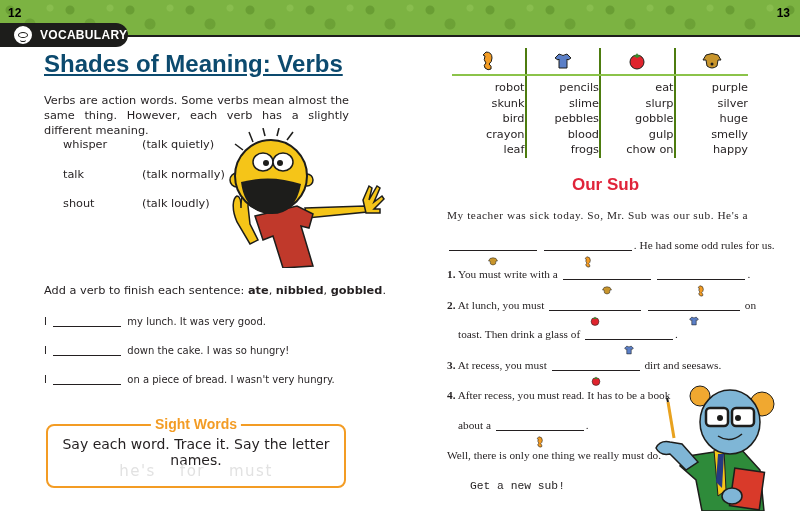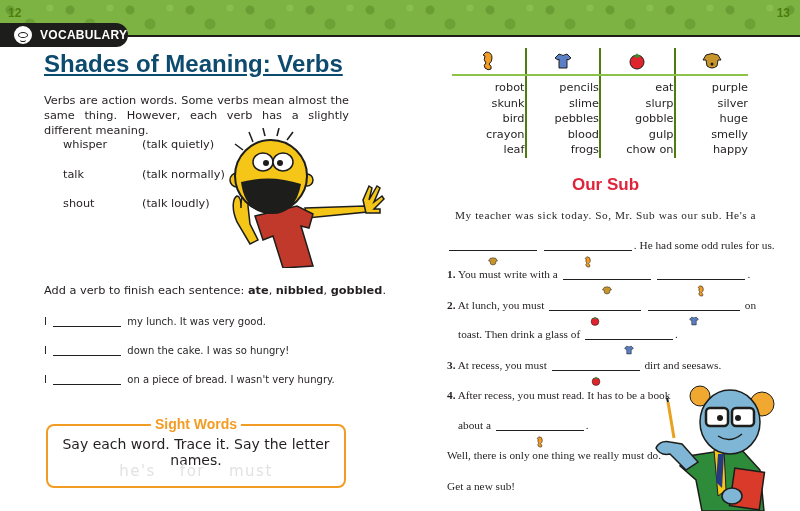--- a/index.html
+++ b/index.html
@@ -3,21 +3,21 @@
 <meta charset="utf-8">
 <style>
   html, body { margin:0; padding:0; }
   body { width:800px; height:511px; position:relative; overflow:hidden; background:#ffffff; font-family:"DejaVu Sans", sans-serif; color:#231f20; }
   .banner { position:absolute; left:0; top:0; width:800px; height:37px; background:#7cb342;
     background-image:
       radial-gradient(circle at 10px 10px, rgba(90,140,40,0.55) 4px, transparent 5px),
       radial-gradient(circle at 30px 24px, rgba(90,140,40,0.45) 5px, transparent 6px),
       radial-gradient(circle at 50px 8px, rgba(150,200,90,0.5) 3px, transparent 4px);
     background-size:60px 37px; border-bottom:2px solid #1d1d1b; box-sizing:border-box; }
-  .page-num { position:absolute; top:6px; font-family:"Liberation Sans", sans-serif; font-weight:bold; font-size:12px; color:#4d7c0f; }
+  .page-num { position:absolute; top:6px; font-family:"Liberation Sans", sans-serif; font-weight:bold; font-size:12px; color:#000000; }
   .pn-left { left:8px; } .pn-right { right:10px; }
   .vocab-tab { position:absolute; left:0; top:23px; width:128px; height:24px; background:#1d1d1b; border-radius:0 14px 14px 0; display:flex; align-items:center; }
   .vocab-tab .logo { width:18px; height:18px; margin-left:14px; border-radius:50%; background:#fff; border:2px solid #fff; box-sizing:border-box; position:relative; }
   .vocab-tab .logo::before { content:""; position:absolute; left:2px; top:4px; width:10px; height:6px; border:1.5px solid #1d1d1b; border-radius:50%; box-sizing:border-box; }
   .vocab-tab .logo::after { content:""; position:absolute; left:4px; top:10px; width:6px; height:3px; border-bottom:1.5px solid #1d1d1b; border-radius:0 0 50% 50%; }
   .vocab-tab .label { color:#fff; font-family:"Liberation Sans", sans-serif; font-weight:bold; font-size:12px; margin-left:8px; letter-spacing:0.3px; }
   .title { position:absolute; left:44px; top:50px; font-family:"Liberation Sans", sans-serif; font-weight:bold; font-size:24px; color:#0c4a6e; margin:0;text-decoration:underline; }
   .intro { position:absolute; left:44px; top:93px; width:305px; font-size:11.3px; line-height:15px; text-align:justify; }
   .verbs { position:absolute; left:63px; top:138px; font-size:11.3px; }
   .verbs .row { position:relative; height:29.5px; }
@@ -187,21 +187,21 @@
       <div>huge</div>
       <div>smelly</div>
       <div>happy</div>
     </div>
   </div>
 </div>
 
 <h2 class="story-title">Our Sub</h2>
 
 <div class="story">
-  <div class="sline" style="left:447px; top:209px; width:316px; text-align:justify; letter-spacing:0.55px;margin-left:8px;">My teacher was sick today. So, Mr. Sub was our sub. He's a</div>
+  <div class="sline" style="left:447px; top:209px; width:316px; text-align:justify; letter-spacing:0.55px;">My teacher was sick today. So, Mr. Sub was our sub. He's a</div>
 
   <div class="sline" style="left:447px; top:239px;">
     <span class="blank"><span class="hint"><svg width="10" height="9" viewBox="0 0 20 18">
             <path d="M4 3 Q10 0 16 3 L19 8 L16 8 L15 14 Q10 18 5 14 L4 8 L1 8 Z" fill="#c8952c" stroke="#1d1d1b" stroke-width="1"></path>
           </svg></span></span>
     <span class="blank"><span class="hint"><svg width="7" height="12" viewBox="0 0 12 20">
             <path d="M4 1 q6 0 6 6 q0 4 -3 6 q3 2 2 5 q-3 2 -6 -1 q-2 -3 1 -5 q-3 -3 -1 -7 l-2 -1 z" fill="#f39c24" stroke="#1d1d1b" stroke-width="1"></path>
           </svg></span></span><span>. He had some odd rules for us.</span>
   </div>
 
@@ -252,21 +252,21 @@
   </div>
 
   <div class="sline" style="left:458px; top:419px;">
     <span>about a</span>
     <span class="blank"><span class="hint"><svg width="7" height="12" viewBox="0 0 12 20">
             <path d="M4 1 q6 0 6 6 q0 4 -3 6 q3 2 2 5 q-3 2 -6 -1 q-2 -3 1 -5 q-3 -3 -1 -7 l-2 -1 z" fill="#f39c24" stroke="#1d1d1b" stroke-width="1"></path>
           </svg></span></span><span>.</span>
   </div>
 
   <div class="sline" style="left:447px; top:449px;">Well, there is only one thing we really must do.</div>
-  <div class="sline" style="left:447px; top:480px;">Get a new sub!</div>
+  <div class="sline" style="left:470px; top:480px;font-family:Liberation Mono, monospace;">Get a new sub!</div>
 </div>
 
 <svg class="teacher" viewBox="0 0 160 141">
 
   <line x1="28" y1="32" x2="34" y2="68" stroke="#e8a21f" stroke-width="3"></line>
   <line x1="28" y1="32" x2="27" y2="28" stroke="#1d1d1b" stroke-width="2"></line>
 
   <path d="M48 86 L100 78 L120 100 L124 141 L62 141 L56 110 L40 96 Z" fill="#2e8b3a" stroke="#1d1d1b" stroke-width="1.5"></path>
   <path d="M74 80 L84 80 L86 120 L78 126 Z" fill="#f5c518" stroke="#1d1d1b" stroke-width="1"></path>
   <path d="M78 84 L84 84 L82 118 L76 112 Z" fill="#263a80"></path>

